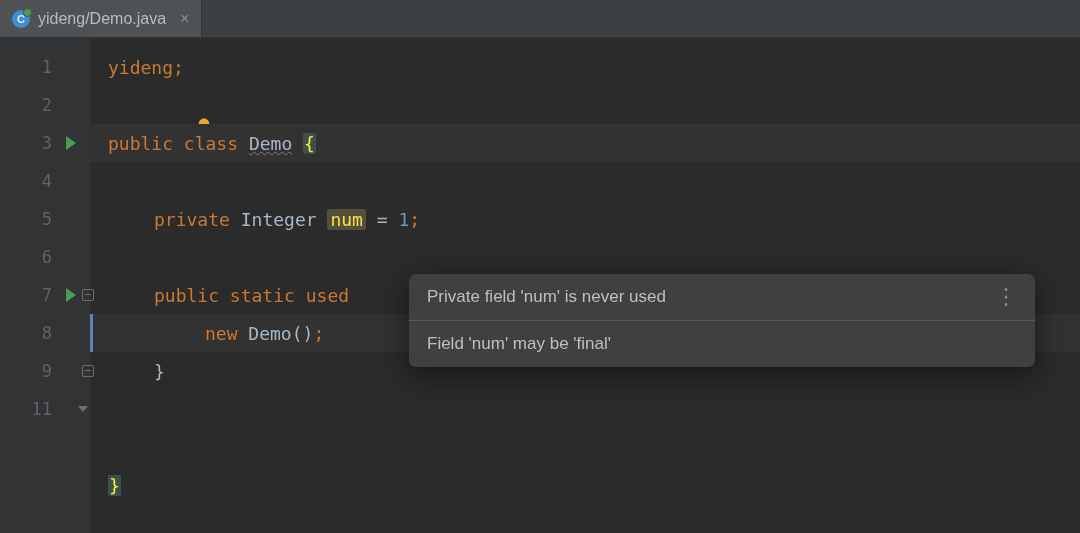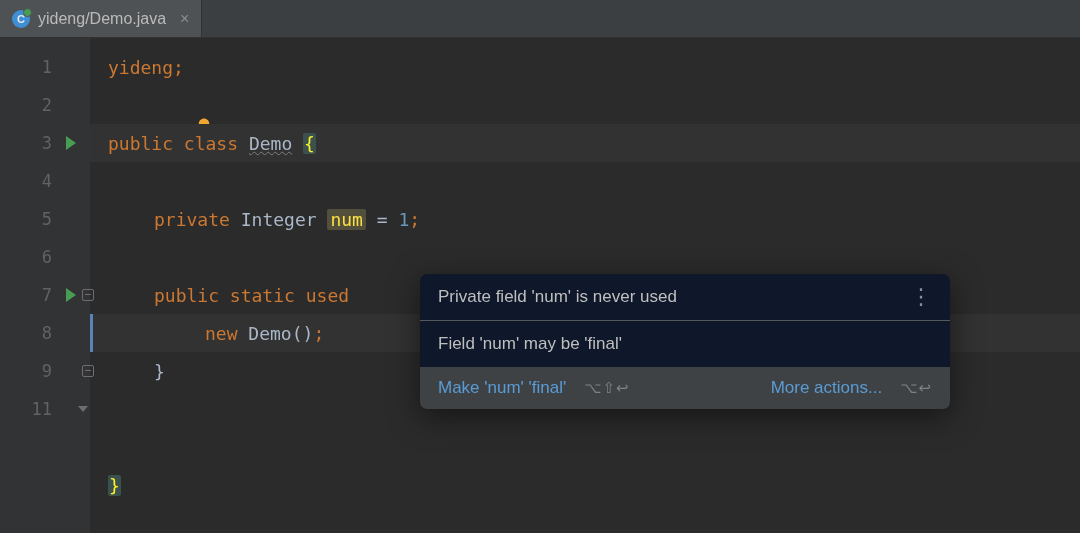--- a/index.html
+++ b/index.html
@@ -149,24 +149,24 @@
   .bulb {
     width: 18px; height: 18px;
     display:inline-block;
     position: relative;
   }
   .bulb svg { width:18px; height:18px; }
   .indent1 { padding-left: 64px !important; }
   .indent2 { padding-left: 112px !important; }
   .popup {
     position: absolute;
-    left: 420px;
+    left: 409px;
     top: 236px;
-    width: 530px;
-    background: #0f172a;
+    width: 626px;
+    background: #404040;
     border-radius: 7px;
     box-shadow: 0 8px 30px rgba(0,0,0,0.5);
     font-family: -apple-system, BlinkMacSystemFont, 'Segoe UI', sans-serif;
     font-size: 17px;
     color: #bfbfbf;
     overflow: hidden;
   }
   .popup-row {
     padding: 13px 18px;
     display: flex;
@@ -264,21 +264,14 @@
   </div>
 
   <div class="popup">
     <div class="popup-row popup-sep">
       <span>Private field 'num' is never used</span>
       <span class="popup-more-icon">⋮</span>
     </div>
     <div class="popup-row">
       <span>Field 'num' may be 'final'</span>
     </div>
-    <div class="popup-actions">
-      <span class="popup-link">Make 'num' 'final'</span>
-      <span class="popup-shortcut">⌥⇧↩</span>
-      <span class="popup-spacer"></span>
-      <span class="popup-link">More actions...</span>
-      <span class="popup-shortcut">⌥↩</span>
-    </div>
   </div>
 </div>
 
 </body></html>

